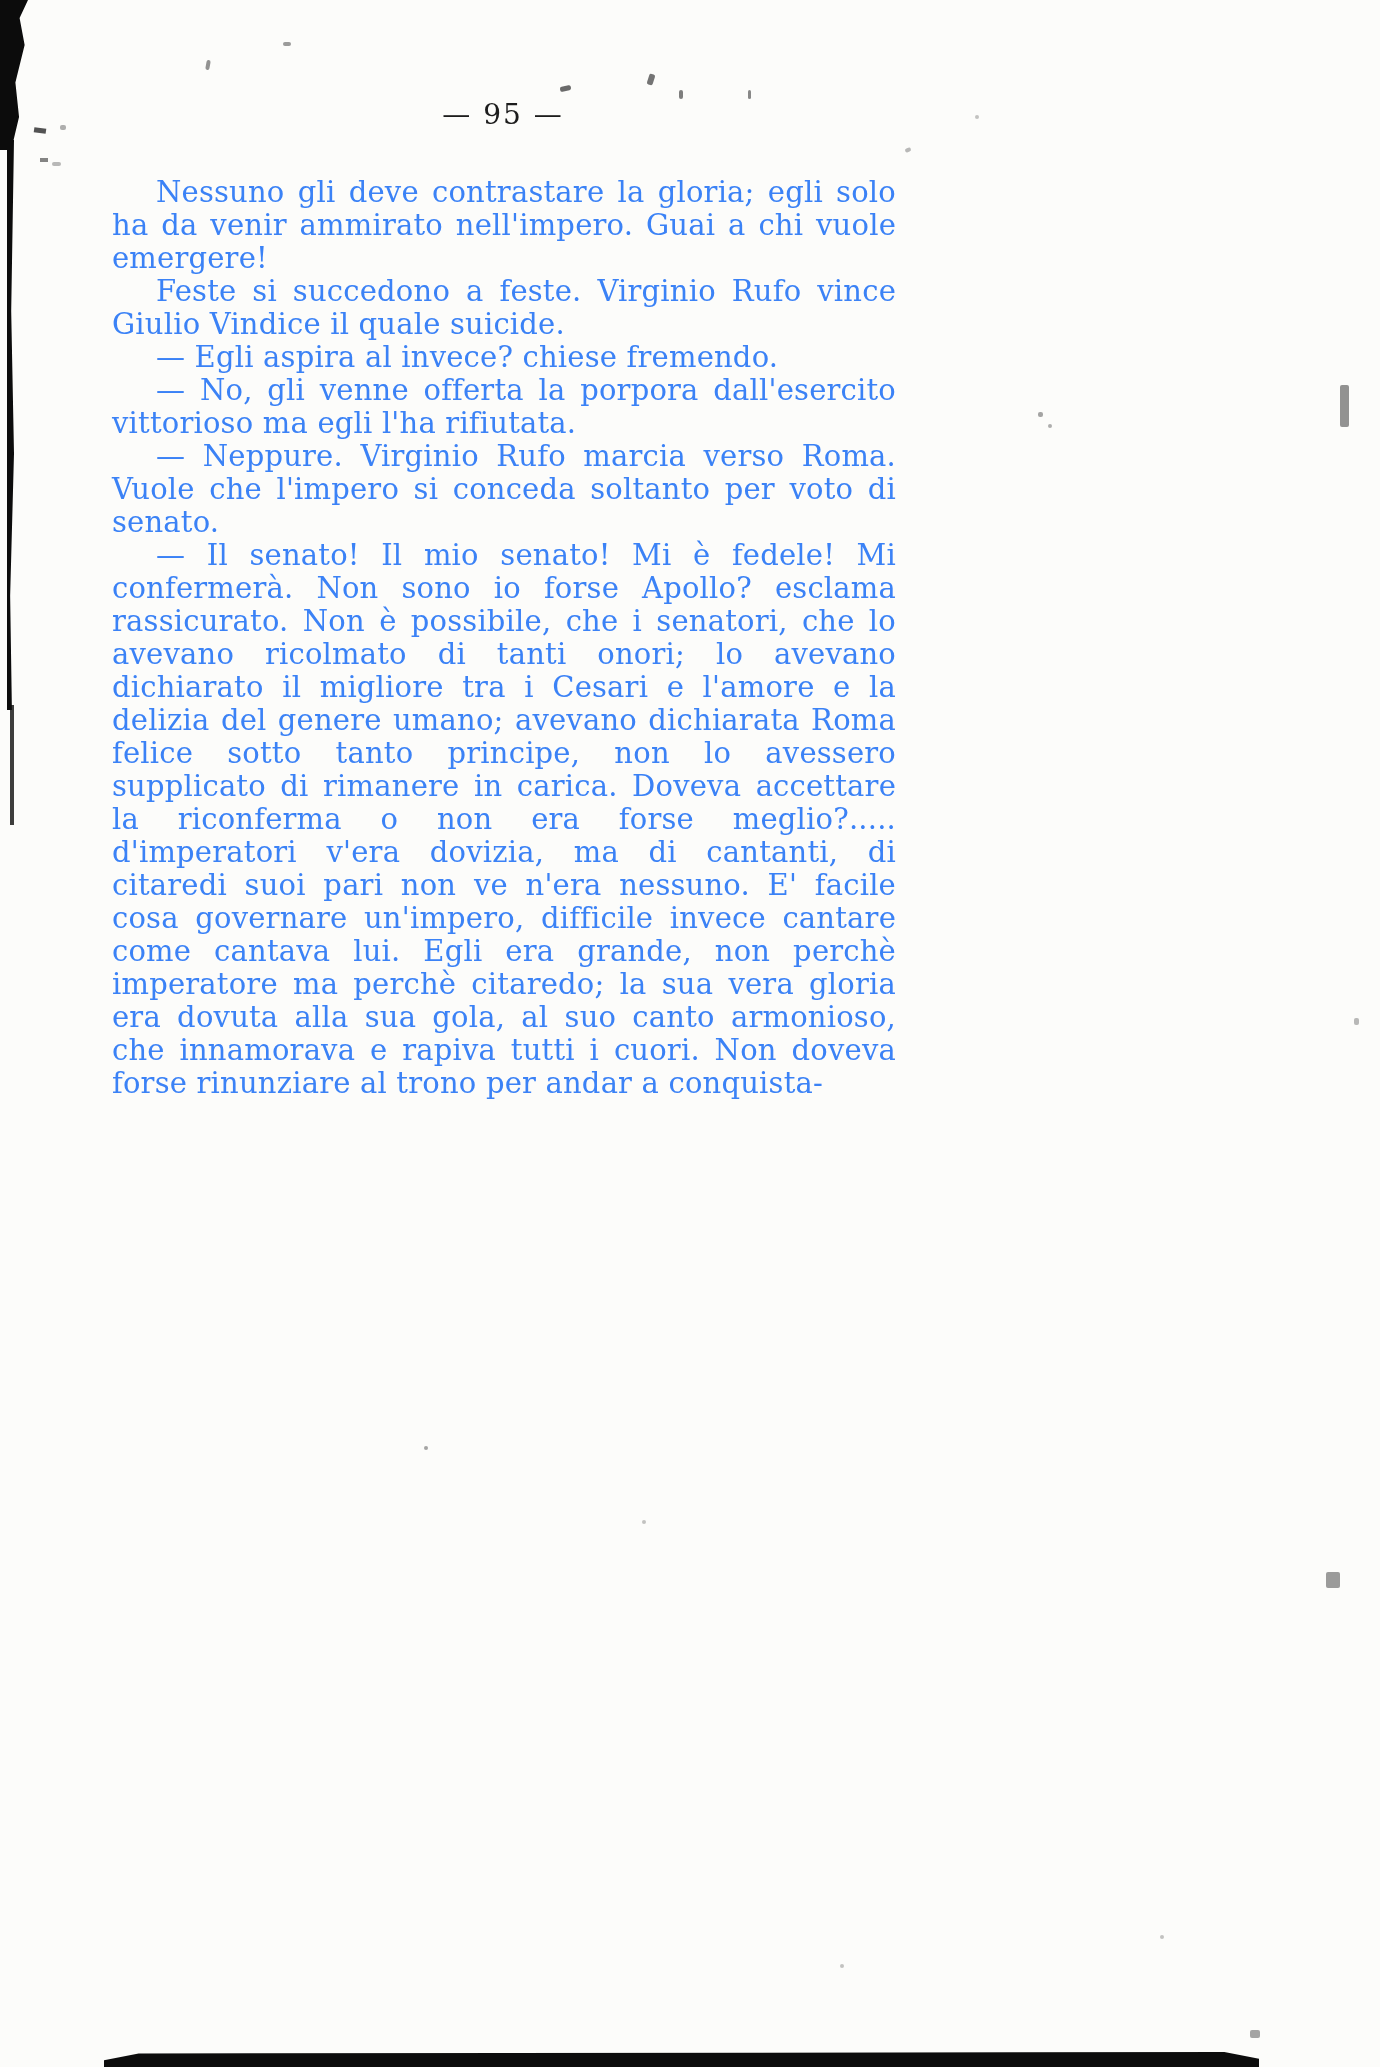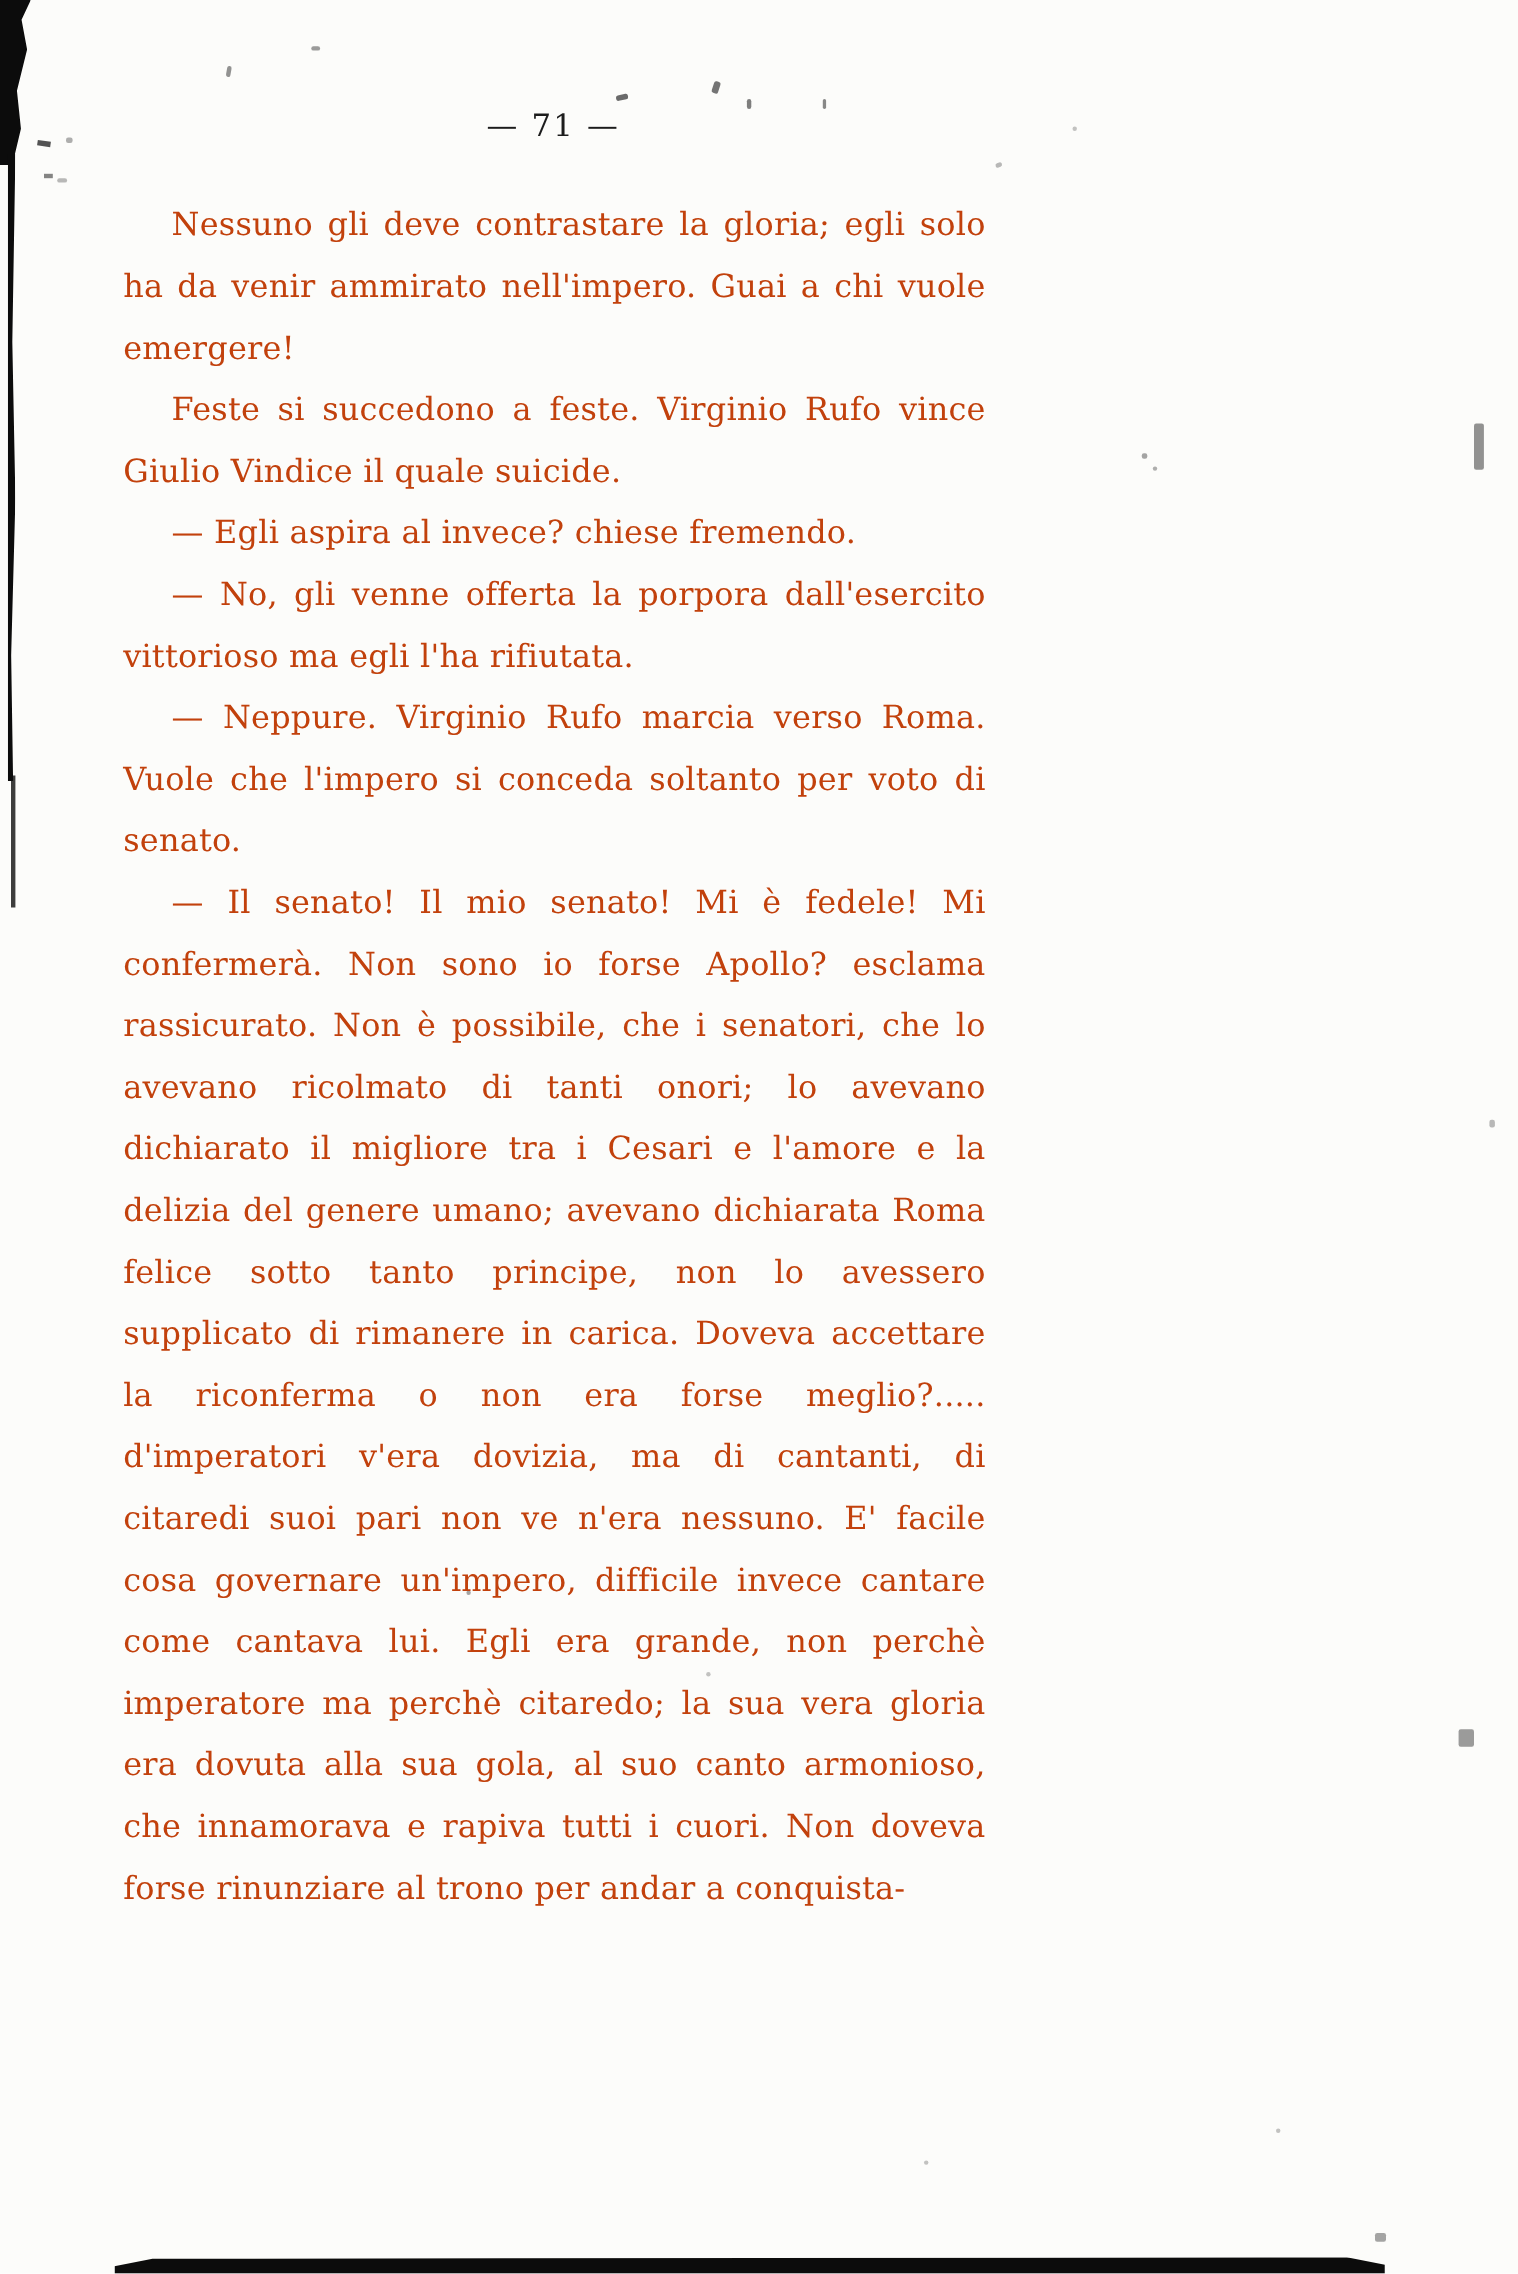--- a/index.html
+++ b/index.html
@@ -28,23 +28,23 @@
     text-align: center;
     font-size: 28px;
     letter-spacing: 2px;
     color: #1c1c1c;
   }
   .text-block {
     position: absolute;
     top: 176px;
     left: 112px;
     width: 784px;
-    color: #c2410c;
+    color: #3b82f6;
     font-size: 29px;
-    line-height: 56px;
+    line-height: 33px;
     text-align: justify;
   }
   .text-block p {
     margin: 0;
     padding: 0;
     text-indent: 44px;
     letter-spacing: 0.2px;
   }
   
   .artifact { position: absolute; background: #0c0c0c; }
@@ -110,21 +110,21 @@
   <div class="artifact a-speck s12"></div>
   <div class="artifact a-speck s13"></div>
   <div class="artifact a-speck s14"></div>
   <div class="artifact a-speck s15"></div>
   <div class="artifact a-speck s16"></div>
   <div class="artifact a-speck s17"></div>
   <div class="artifact a-speck s18"></div>
   <div class="artifact a-speck s19"></div>
   <div class="artifact a-speck s20"></div>
 
-  <div class="page-number">— 71 —</div>
+  <div class="page-number">— 95 —</div>
 
   <div class="text-block">
     <p>Nessuno gli deve contrastare la gloria; egli solo ha da venir ammirato nell'impero. Guai a chi vuole emergere!</p>
     <p>Feste si succedono a feste. Virginio Rufo vince Giulio Vindice il quale suicide.</p>
     <p>— Egli aspira al invece? chiese fremendo.</p>
     <p>— No, gli venne offerta la porpora dall'esercito vittorioso ma egli l'ha rifiutata.</p>
     <p>— Neppure. Virginio Rufo marcia verso Roma. Vuole che l'impero si conceda soltanto per voto di senato.</p>
     <p>— Il senato! Il mio senato! Mi è fedele! Mi confermerà. Non sono io forse Apollo? esclama rassicurato. Non è possibile, che i senatori, che lo avevano ricolmato di tanti onori; lo avevano dichiarato il migliore tra i Cesari e l'amore e la delizia del genere umano; avevano dichiarata Roma felice sotto tanto principe, non lo avessero supplicato di rimanere in carica. Doveva accettare la riconferma o non era forse meglio?..... d'imperatori v'era dovizia, ma di cantanti, di citaredi suoi pari non ve n'era nessuno. E' facile cosa governare un'impero, difficile invece cantare come cantava lui. Egli era grande, non perchè imperatore ma perchè citaredo; la sua vera gloria era dovuta alla sua gola, al suo canto armonioso, che innamorava e rapiva tutti i cuori. Non doveva forse rinunziare al trono per andar a conquista-</p>
   </div>
 

